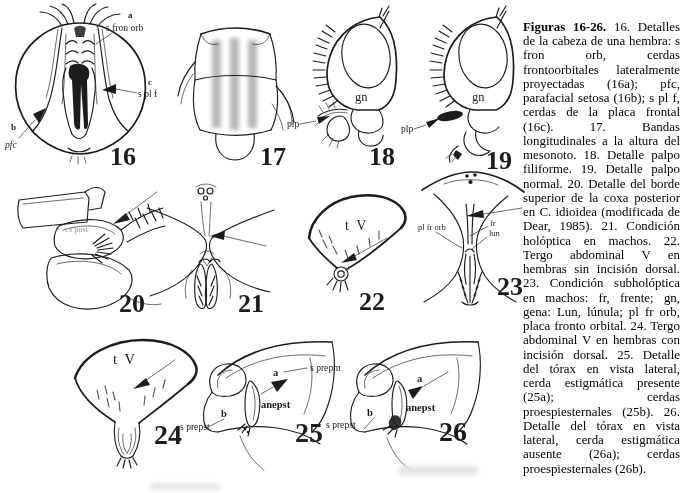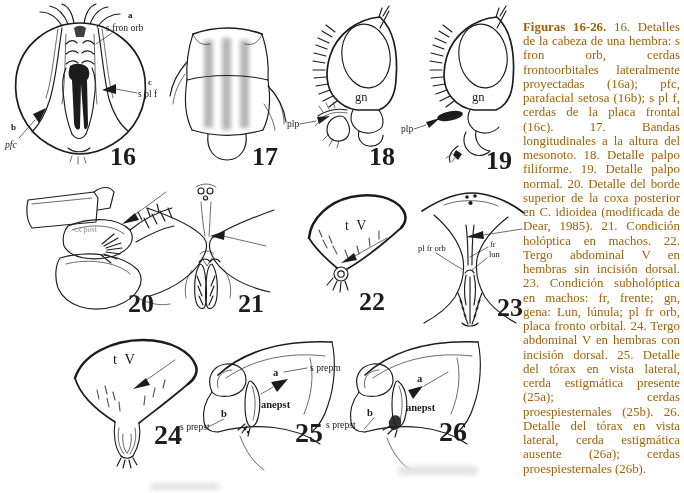--- a/index.html
+++ b/index.html
@@ -14,21 +14,21 @@
   svg .thin{stroke-width:0.65}
   svg .hatch{stroke-width:0.8;opacity:.75}
   svg .dark{stroke:#262626;stroke-width:1.7}
   svg polygon.fill,svg path.fill,svg ellipse.fill,svg circle.fill{fill:#1c1c1c;stroke:none}
   svg .stipfill{stroke:none}
   svg text.lbl{font-size:9.6px}
   svg text.lblb{font-size:10.5px;font-weight:bold}
   svg text.lbl-lg{font-size:12.5px}
   svg text.num{font-size:26px;font-weight:bold}
   svg text.faded{fill:#8f8f8f;font-size:8px}
-  .caption{position:absolute;left:523px;top:7px;width:157px;font-size:12.9px;line-height:14.25px;text-align:justify;color:#a16207}
+  .caption{position:absolute;left:523px;top:7px;width:157px;font-size:12.9px;line-height:14.25px;text-align:justify;color:#000000}
   .caption strong{font-weight:bold}
   .smudge{position:absolute;background:#e3e3e3;filter:blur(2.5px);border-radius:4px}
 </style>
 </head>
 <body>
 
 <div id="page">
 
   <figure class="fig" style="left:2px;top:4px">
     <svg width="158" height="166" viewBox="0 0 158 166">
@@ -98,21 +98,21 @@
       <line class="thin" x1="135" y1="89" x2="114" y2="85"></line>
       <polygon class="fill" points="100,86 114,80 114,90"></polygon>
       <text class="lblb" x="9" y="126" style="font-size:9px">b</text>
       <text class="lbl" x="3" y="144" style="font-style:italic">pfc</text>
       <line class="thin" x1="17" y1="134" x2="33" y2="116"></line>
       <polygon class="fill" points="44,104 31,110 37,119"></polygon>
       <text class="num" x="108" y="161">16</text>
     </svg>
   </figure>
 
-  <figure class="fig" style="left:160px;top:4px">
+  <figure class="fig" style="left:168px;top:4px">
     <svg width="135" height="166" viewBox="0 0 135 166">
       <defs>
           <filter id="b17" x="-60%" y="-60%" width="220%" height="220%">
             <feGaussianBlur stdDeviation="2.3"></feGaussianBlur>
           </filter>
         </defs>
       <g filter="url(#b17)" opacity="0.55">
         <rect x="44" y="36" width="9" height="88" fill="#7a7a7a" stroke="none"></rect>
         <rect x="62" y="34" width="9" height="92" fill="#7a7a7a" stroke="none"></rect>
         <rect x="80" y="36" width="9" height="88" fill="#7a7a7a" stroke="none"></rect>
@@ -223,21 +223,21 @@
         <ellipse class="fill" cx="50" cy="112" rx="13" ry="4.6" transform="rotate(-11 50 112)"></ellipse>
         <path class="thin" d="M38,115 C46,110 56,108 62,109" stroke="#ffffff" opacity="0.5"></path>
       </g>
       <text class="lbl" x="1" y="128">plp</text>
       <line class="thin" x1="14" y1="125" x2="26" y2="121"></line>
       <polygon class="fill" points="40,114 26,118 29,124"></polygon>
       <text class="num" x="86" y="165">19</text>
     </svg>
   </figure>
 
-  <figure class="fig" style="left:18px;top:178px">
+  <figure class="fig" style="left:9px;top:178px">
     <svg width="158" height="138" viewBox="0 0 158 138">
       <g>
         <path d="M10,22 L76,14 L80,20 L78,44 L14,50 C8,42 8,30 10,22 Z"></path>
         <path class="thin" d="M14,26 L74,20"></path>
         <path d="M76,14 C84,8 92,8 96,14 L92,30 L80,32"></path>
         <path d="M50,48 C75,38 100,40 112,52 C118,62 112,72 96,78 C74,84 52,80 46,68 C44,60 46,52 50,48 Z"></path>
         <path class="thin" d="M54,52 C72,46 94,46 106,56"></path>
         <path d="M42,80 C70,72 104,76 120,92 C128,104 120,120 98,128 C72,136 48,128 40,110 C36,98 38,86 42,80 Z"></path>
         <path class="thin" d="M48,86 C70,80 100,84 112,96"></path>
         <path class="thin" d="M120,120 C132,126 142,128 152,126"></path>
@@ -336,21 +336,21 @@
           <path d="M24,48 L27,55"></path>
           <path d="M34,54 L37,61"></path>
       </g>
       <text class="lbl-lg" x="50" y="48" style="font-size:14px;letter-spacing:2px">t V</text>
       <line class="thin" x1="92" y1="56" x2="58" y2="75"></line>
       <polygon class="fill" points="46,81 59,71 62,78"></polygon>
       <text class="num" x="64" y="128">22</text>
     </svg>
   </figure>
 
-  <figure class="fig" style="left:418px;top:185px">
+  <figure class="fig" style="left:418px;top:164px">
     <svg width="110" height="142" viewBox="0 0 110 142">
       <g>
         <path class="mid" d="M4,26 C24,13 42,8 54,8 C68,8 88,14 106,28"></path>
         <path class="thin" d="M26,20 C40,14 66,14 80,21"></path>
         <circle class="fill" cx="49" cy="12" r="1.8"></circle>
           <circle class="fill" cx="57" cy="11" r="1.8"></circle>
           <circle class="fill" cx="52.5" cy="18" r="2.1"></circle>
       </g>
       <g class="mid">
         <path d="M16,30 C32,44 42,58 45,74 C47,88 44,100 37,112 C29,124 17,132 6,138"></path>

